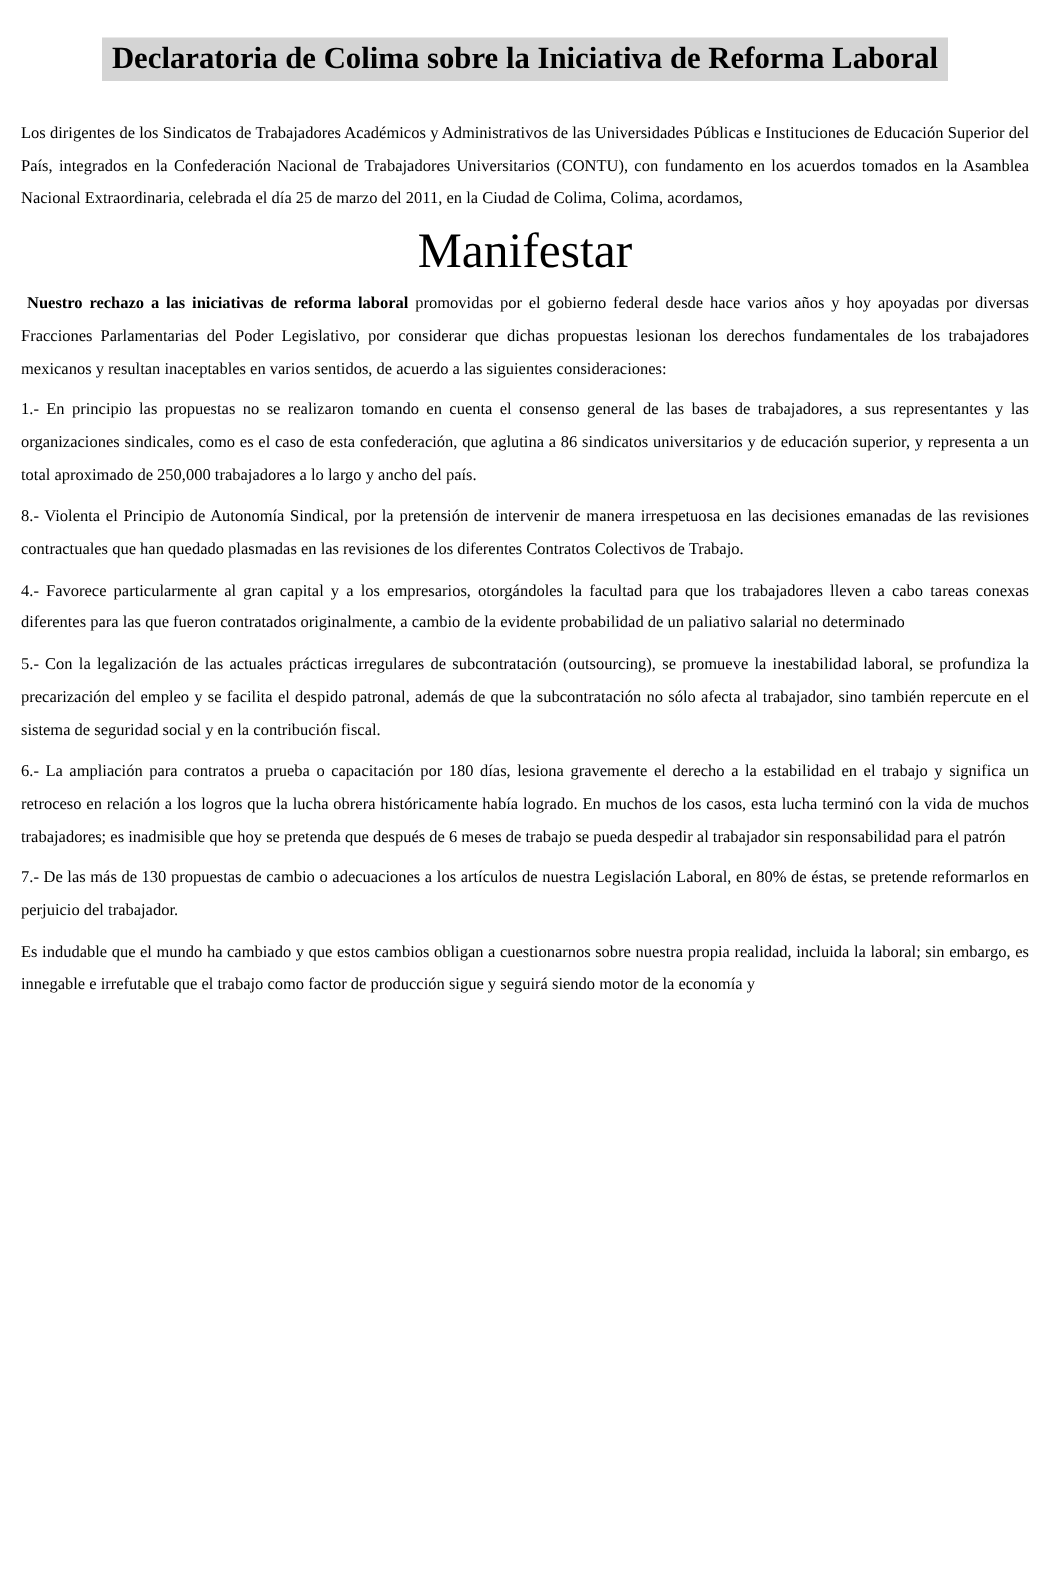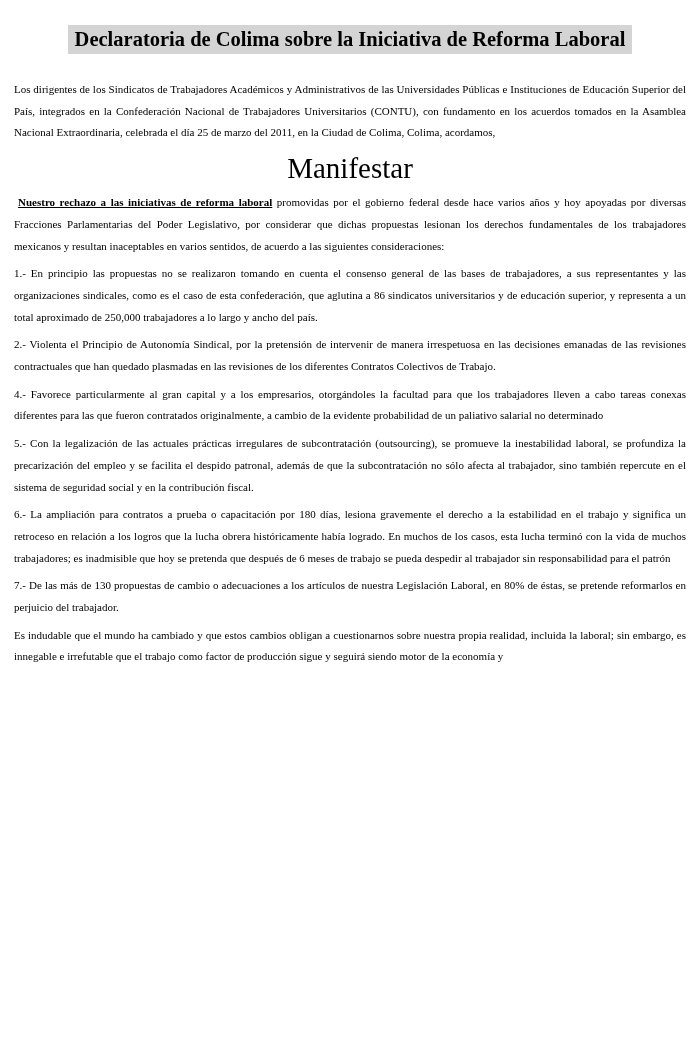--- a/index.html
+++ b/index.html
@@ -30,43 +30,43 @@
     padding: 3px 7px 4px 7px;
   }
   .para {
     font-size: 11px;
     line-height: 21.7px;
     text-align: justify;
     margin-bottom: 6px;
   }
   .section-heading {
     text-align: center;
-    font-size: 29px;
+    font-size: 33px;
     font-weight: normal;
     line-height: 36px;
     margin-top: 1px;
     margin-bottom: 6px;
   }
   .lead-para { text-indent: 4px; }
-  .bold { font-weight: bold; text-decoration: underline; }
+  .bold { font-weight: bold; }
 </style>
 </head>
 <body>
 
 <div class="page">
 
   <h1 class="doc-title"><span class="highlight">Declaratoria de Colima sobre la Iniciativa de Reforma Laboral</span></h1>
 
   <p class="para">Los dirigentes de los Sindicatos de Trabajadores Académicos y Administrativos de las Universidades Públicas e Instituciones de Educación Superior del País, integrados en la Confederación Nacional de Trabajadores Universitarios (CONTU), con fundamento en los acuerdos tomados en la Asamblea Nacional Extraordinaria, celebrada el día 25 de marzo del 2011, en la Ciudad de Colima, Colima, acordamos,</p>
 
   <h2 class="section-heading">Manifestar</h2>
 
   <p class="para lead-para"><span class="bold">Nuestro rechazo a las iniciativas de reforma laboral</span><span> promovidas por el gobierno federal desde hace varios años y hoy apoyadas por diversas Fracciones Parlamentarias del Poder Legislativo, por considerar que dichas propuestas lesionan los derechos fundamentales de los trabajadores mexicanos y resultan inaceptables en varios sentidos, de acuerdo a las siguientes consideraciones:</span></p>
 
   <p class="para">1.- En principio las propuestas no se realizaron tomando en cuenta el consenso general de las bases de trabajadores, a sus representantes y las organizaciones sindicales, como es el caso de esta confederación, que aglutina a 86 sindicatos universitarios y de educación superior, y representa a un total aproximado de 250,000 trabajadores a lo largo y ancho del país.</p>
-  <p class="para">2.- Violenta el Principio de Autonomía Sindical, por la pretensión de intervenir de manera irrespetuosa en las decisiones emanadas de las revisiones contractuales que han quedado plasmadas en las revisiones de los diferentes Contratos Colectivos de Trabajo.</p>
+  <p class="para">8.- Violenta el Principio de Autonomía Sindical, por la pretensión de intervenir de manera irrespetuosa en las decisiones emanadas de las revisiones contractuales que han quedado plasmadas en las revisiones de los diferentes Contratos Colectivos de Trabajo.</p>
   <p class="para">4.- Favorece particularmente al gran capital y a los empresarios, otorgándoles la facultad para que los trabajadores lleven a cabo tareas conexas diferentes para las que fueron contratados originalmente, a cambio de la evidente probabilidad de un paliativo salarial no determinado</p>
   <p class="para">5.- Con la legalización de las actuales prácticas irregulares de subcontratación (outsourcing), se promueve la inestabilidad laboral, se profundiza la precarización del empleo y se facilita el despido patronal, además de que la subcontratación no sólo afecta al trabajador, sino también repercute en el sistema de seguridad social y en la contribución fiscal.</p>
   <p class="para">6.- La ampliación para contratos a prueba o capacitación por 180 días, lesiona gravemente el derecho a la estabilidad en el trabajo y significa un retroceso en relación a los logros que la lucha obrera históricamente había logrado. En muchos de los casos, esta lucha terminó con la vida de muchos trabajadores; es inadmisible que hoy se pretenda que después de 6 meses de trabajo se pueda despedir al trabajador sin responsabilidad para el patrón</p>
   <p class="para">7.- De las más de 130 propuestas de cambio o adecuaciones a los artículos de nuestra Legislación Laboral, en 80% de éstas, se pretende reformarlos en perjuicio del trabajador.</p>
   <p class="para">Es indudable que el mundo ha cambiado y que estos cambios obligan a cuestionarnos sobre nuestra propia realidad, incluida la laboral; sin embargo, es innegable e irrefutable que el trabajo como factor de producción sigue y seguirá siendo motor de la economía y</p>
 
 </div>
 
 </body></html>

